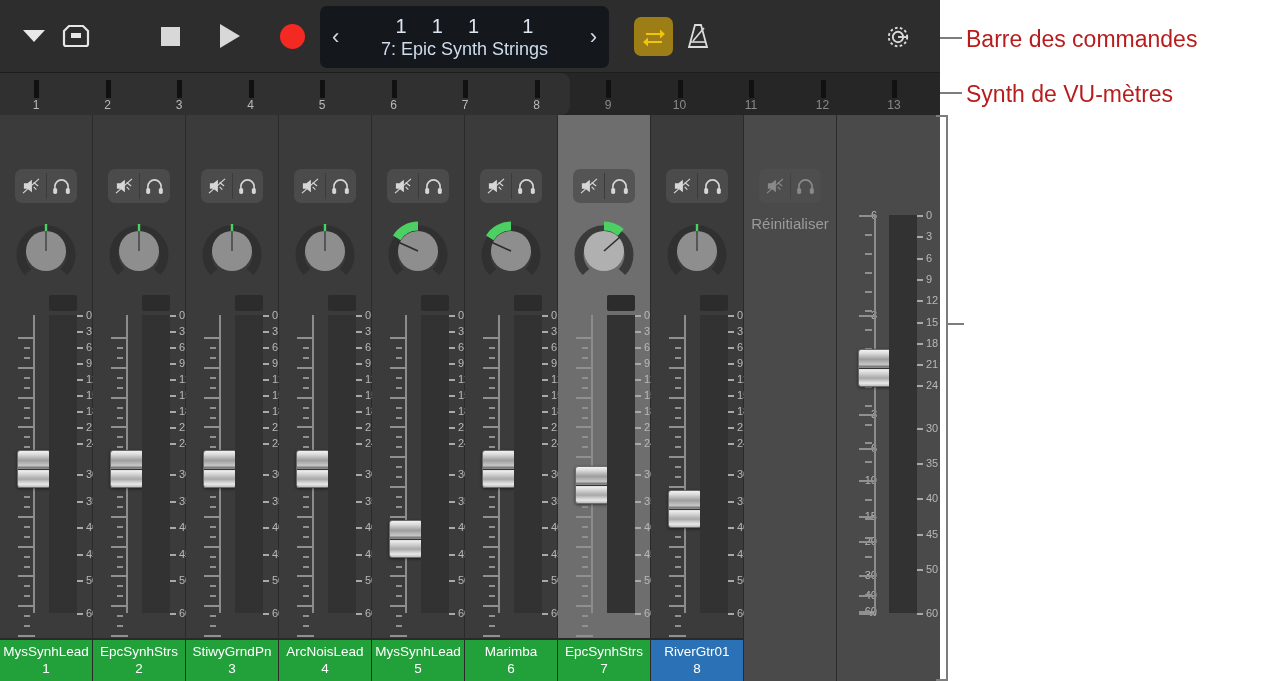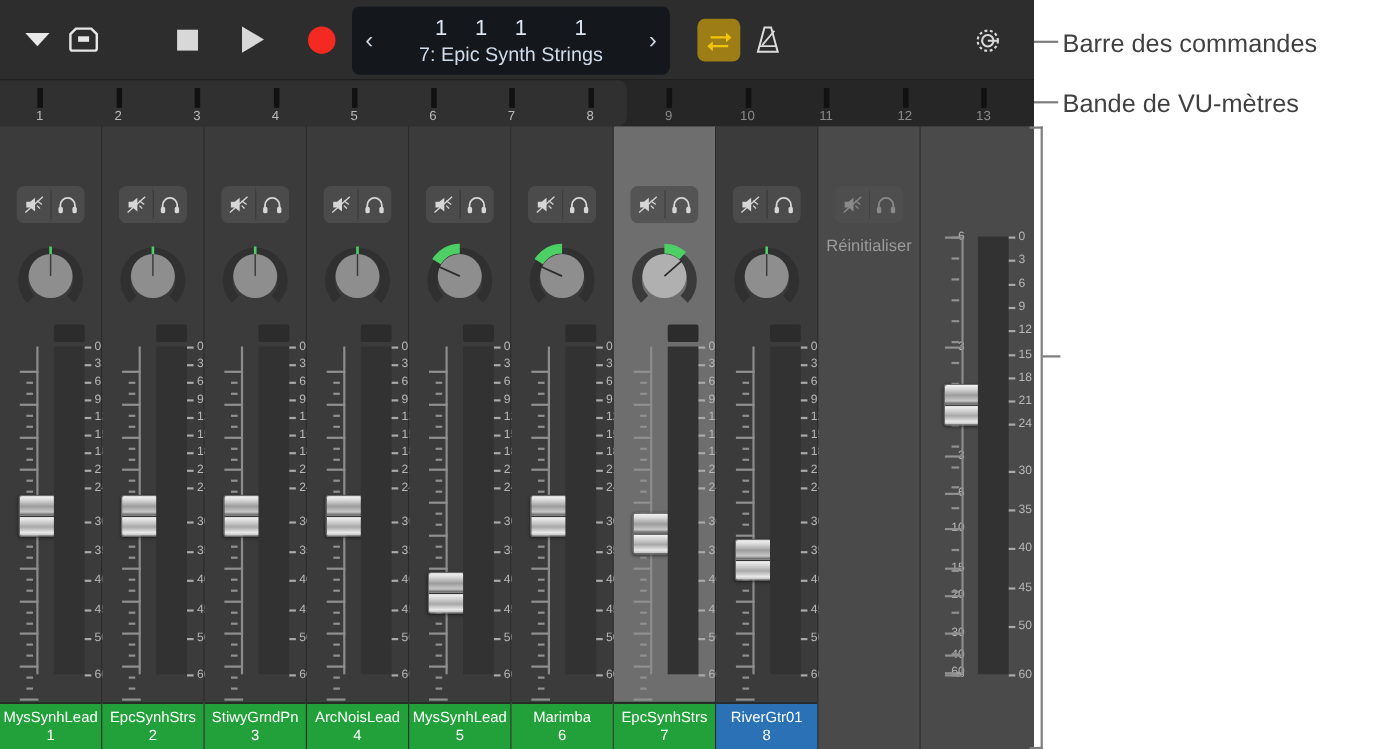--- a/index.html
+++ b/index.html
@@ -144,21 +144,21 @@
     display:flex; flex-direction:column; align-items:center; justify-content:center;
     color:#fff;
   }
   .nameplate.blue { background:#2a72b5; }
   .nameplate.none { background:transparent; border-top:none; }
   .np-name { font-size:13.5px; line-height:1.25; }
   .np-num { font-size:13.5px; line-height:1.25; }
   .np-grey { color:#c9c9c9; }
 
   
-  .anno-text { position:absolute; color:#404040; font-size:23px; line-height:1.5; white-space:pre; }
+  .anno-text { position:absolute; color:#b91c1c; font-size:23px; line-height:1.5; white-space:pre; }
   .anno-line { position:absolute; background:#7d7d7d; height:2px; }
   .anno-bracket { position:absolute; border:2px solid #7d7d7d; }
 </style>
 </head>
 <body>
 
 <div id="app">
 
   <div class="window">
 
@@ -1177,20 +1177,20 @@
      </div>
           </div>
         </div>
     </div>
   </div>
 
   <div class="anno-line" style="left:940px; top:37px; width:22px;"></div>
   <div class="anno-text" style="left: 966px; top: 22px; white-space: pre-line;">Barre des commandes</div>
 
   <div class="anno-line" style="left:940px; top:92px; width:22px;"></div>
-  <div class="anno-text" style="left: 966px; top: 77px; white-space: pre-line;">Bande de VU-mètres</div>
+  <div class="anno-text" style="left: 966px; top: 77px; white-space: pre-line;">Synth de VU-mètres</div>
 
   <div class="anno-bracket" style="left:936px; top:115px; width:12px; height:566px;
        border-right:none; border-left:none; border-top:2px solid #7d7d7d; border-bottom:2px solid #7d7d7d;"></div>
   <div class="anno-line" style="left:946px; top:115px; width:2px; height:566px;"></div>
   <div class="anno-line" style="left:948px; top:323px; width:16px;"></div>
 
 </div>
 
 </body></html>

